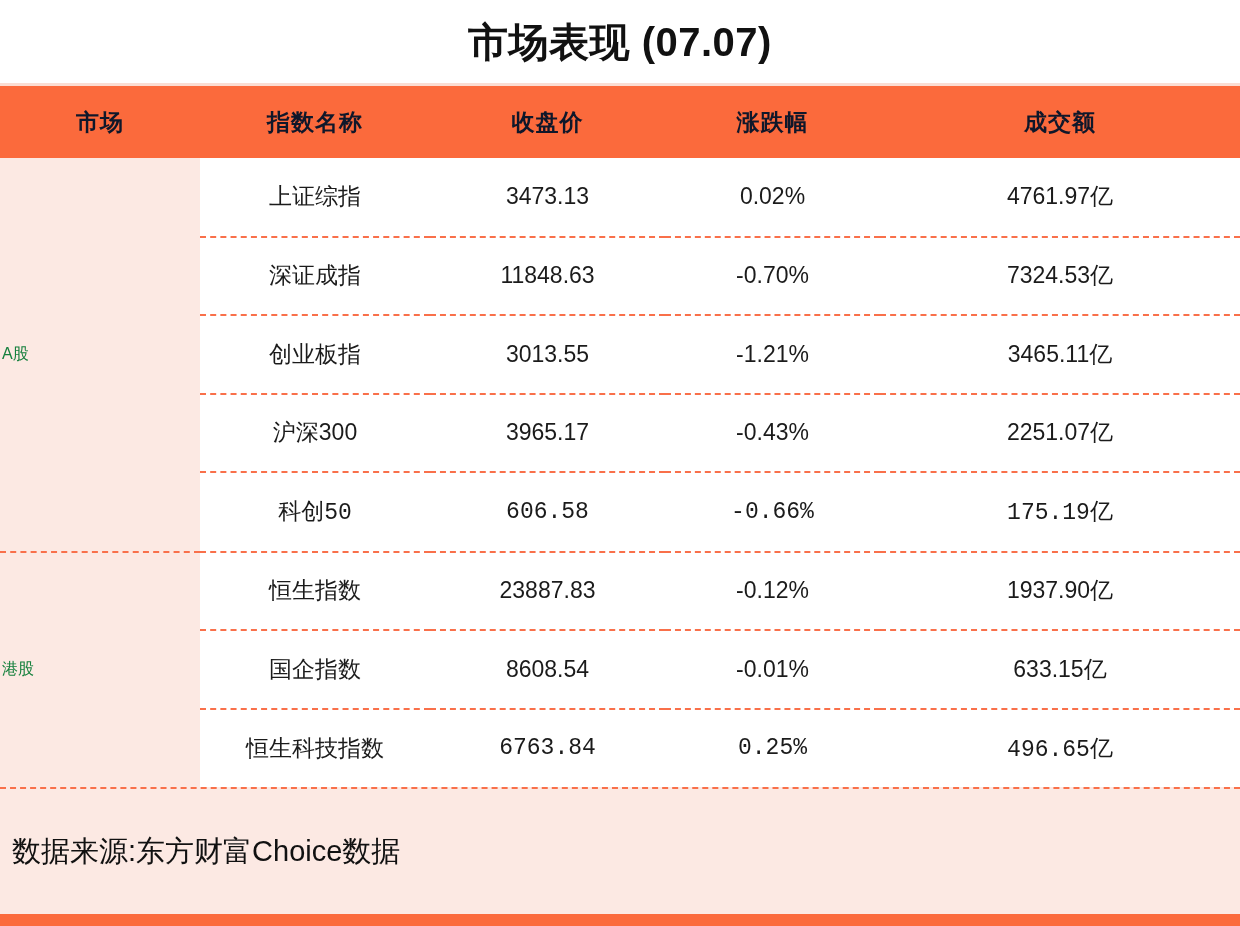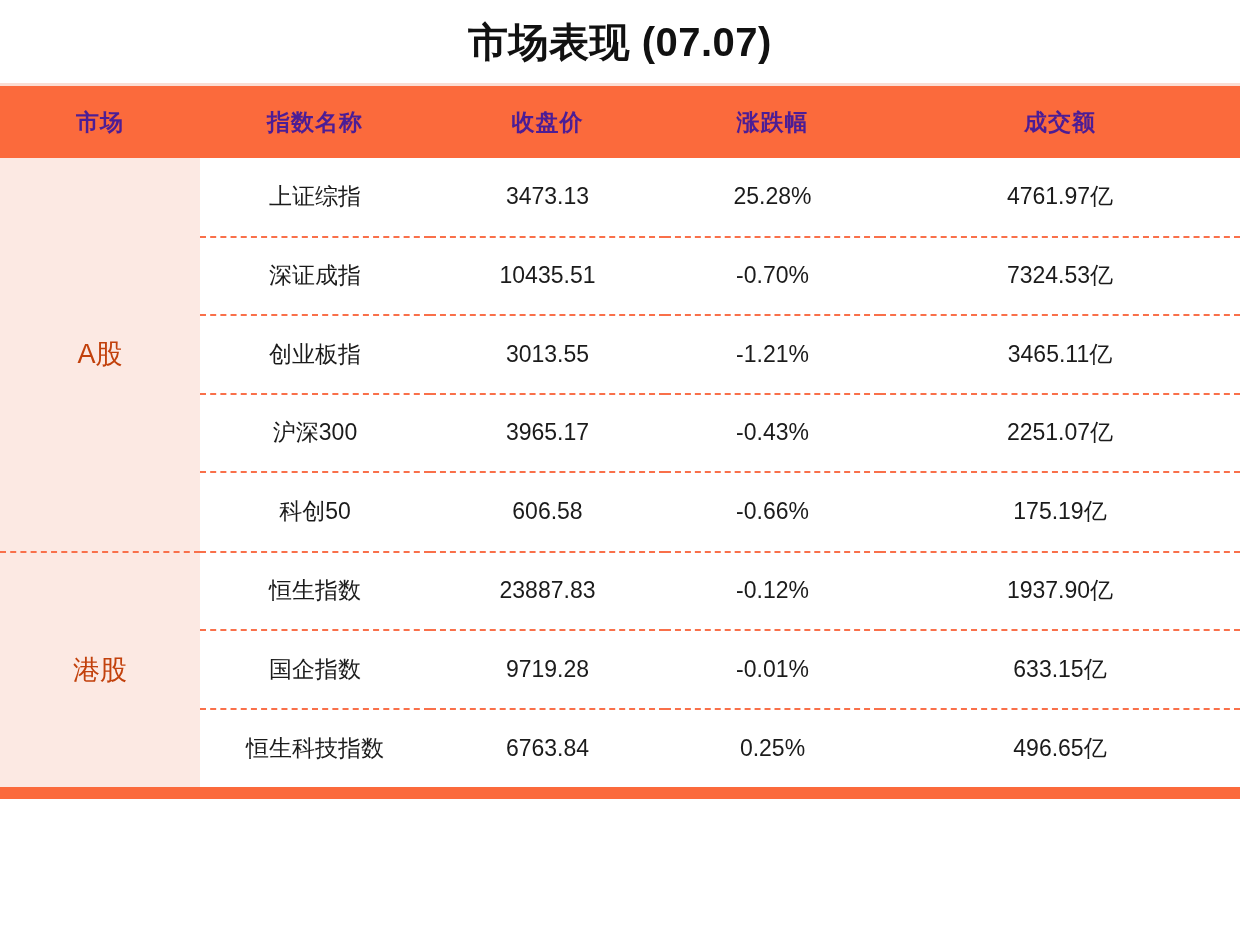--- a/index.html
+++ b/index.html
@@ -53,21 +53,21 @@
     width: 100%;
     border-collapse: collapse;
     table-layout: fixed;
   }
 
   .thead-row {
     height: 72px;
     background: #fb6a3c;
   }
   .thead-row th {
-    color: #4c1d95;
+    color: #0f172a;
     font-size: 23px;
     font-weight: bold;
     text-align: center;
     padding: 0;
     vertical-align: middle;
     letter-spacing: 1px;
   }
 
   
   col.c-market  { width: 200px; }
@@ -82,29 +82,29 @@
     padding: 2px;
     vertical-align: middle;
     text-align: center;
     font-size: 23px;
     color: #1b1b1b;
     background: #ffffff;
     border-bottom: 2px dashed #f9704a;
   }
 
   
-  .data-row.section-last td { border-bottom: none; }
+  .data-row.section-last td { border-bottom: none; font-family: Liberation Mono, monospace; }
 
   
   td.market-cell {
     background: #fce9e3;
-    font-size: 27px;
-    color: #c2410c;
+    font-size: 16px;
+    color: #15803d;
     border-bottom: none;
-    text-align: center;
+    text-align: left;
     vertical-align: middle;
   }
 
   
   .section-divider-row td {
     height: 0;
     padding: 0;
     border-bottom: 2px dashed #f9704a;
     background: transparent;
   }
@@ -161,26 +161,26 @@
         <th>收盘价</th>
         <th>涨跌幅</th>
         <th>成交额</th>
       </tr>
     </thead>
     <tbody id="table-body">
         <tr class="data-row">
           <td class="market-cell" rowspan="5">A股</td>
           <td>上证综指</td>
           <td>3473.13</td>
-          <td class="pct-up">25.28%</td>
+          <td class="pct-up">0.02%</td>
           <td>4761.97亿</td>
         </tr>
         <tr class="data-row">
           <td>深证成指</td>
-          <td>10435.51</td>
+          <td>11848.63</td>
           <td class="pct-down">-0.70%</td>
           <td>7324.53亿</td>
         </tr>
         <tr class="data-row">
           <td>创业板指</td>
           <td>3013.55</td>
           <td class="pct-down">-1.21%</td>
           <td>3465.11亿</td>
         </tr>
         <tr class="data-row">
@@ -204,29 +204,32 @@
         </tr>
         <tr class="data-row">
           <td class="market-cell" rowspan="3">港股</td>
           <td>恒生指数</td>
           <td>23887.83</td>
           <td class="pct-down">-0.12%</td>
           <td>1937.90亿</td>
         </tr>
         <tr class="data-row">
           <td>国企指数</td>
-          <td>9719.28</td>
+          <td>8608.54</td>
           <td class="pct-down">-0.01%</td>
           <td>633.15亿</td>
         </tr>
         <tr class="data-row section-last">
           <td>恒生科技指数</td>
           <td>6763.84</td>
           <td class="pct-up">0.25%</td>
           <td>496.65亿</td>
         </tr>
       </tbody>
   </table>
 
+  <div class="footer">
+    <span class="footer-text">数据来源:东方财富Choice数据</span>
+  </div>
 
   <div class="bottom-rule"></div>
 
 </div>
 
 </body></html>

